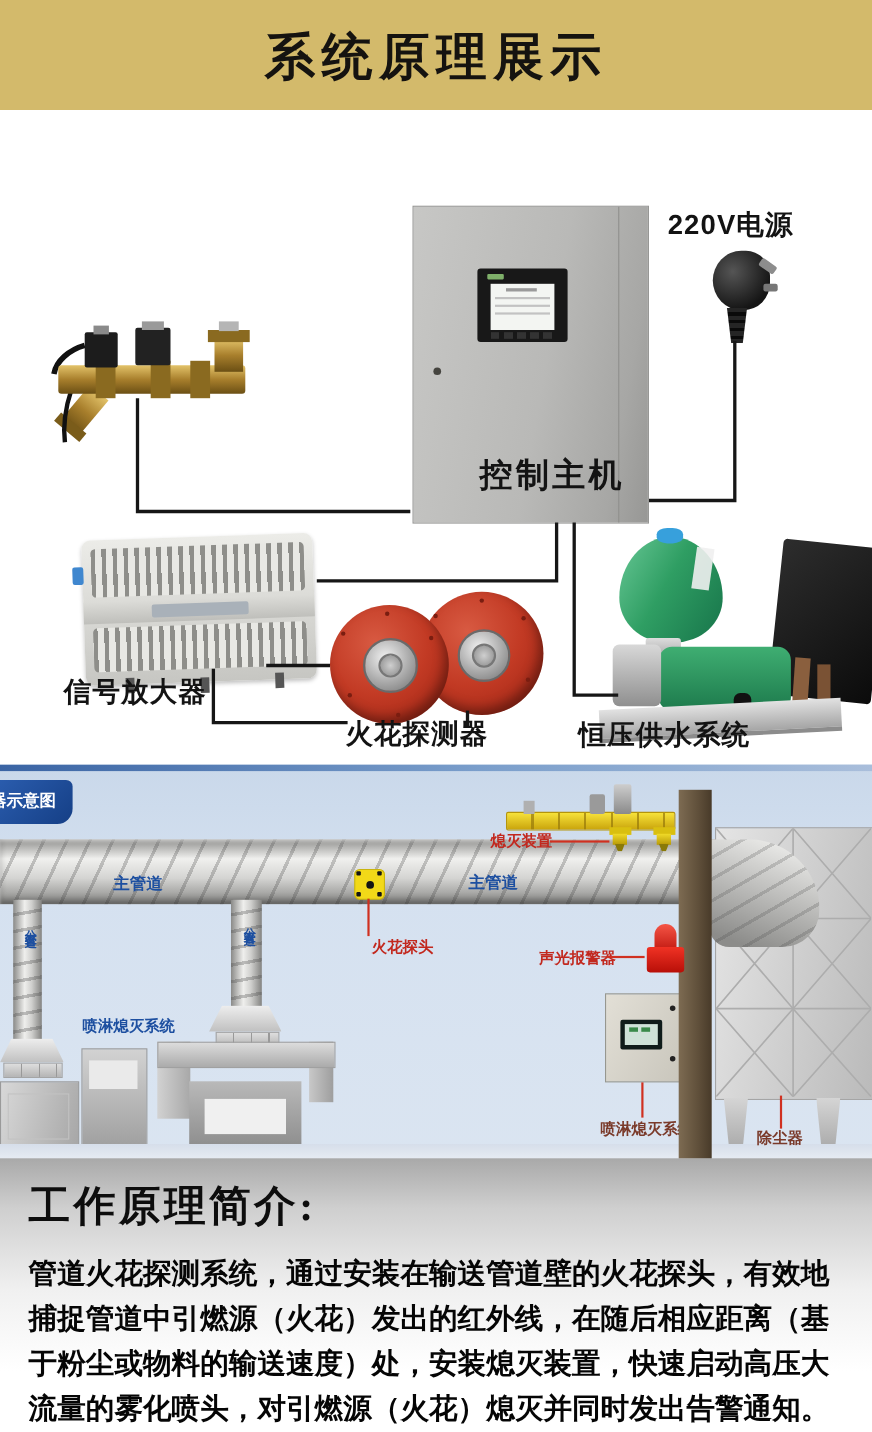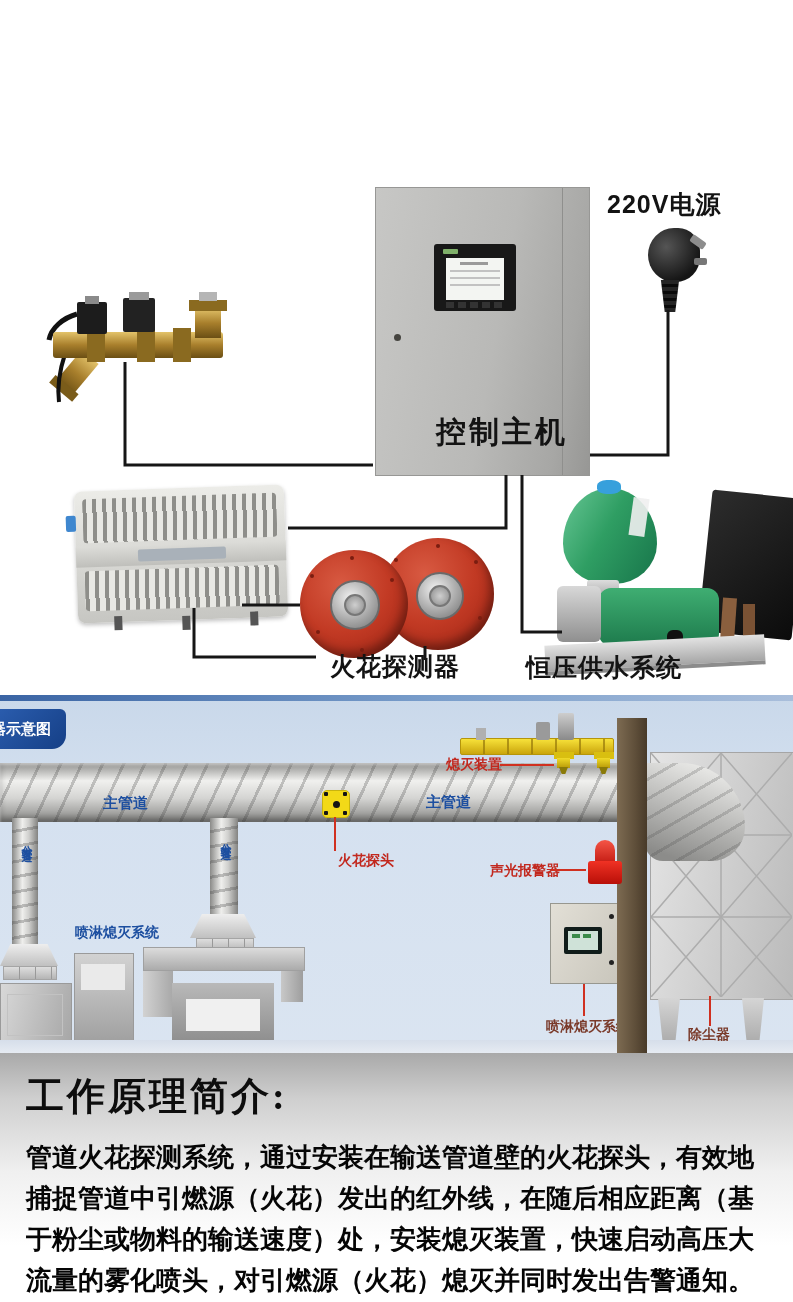--- a/index.html
+++ b/index.html
@@ -92,21 +92,21 @@
     background:linear-gradient(180deg,#3fae72,#1d7a4c);}
   #pump .head{position:absolute;left:12px;top:106px;width:44px;height:56px;border-radius:6px;
     background:linear-gradient(#d8d8d8,#8f8f8f);}
   #pump .cable{position:absolute;left:122px;top:150px;width:16px;height:36px;background:#111;border-radius:6px;}
   #pump .base{position:absolute;left:0;top:160px;width:220px;height:26px;transform:rotate(-3deg);
     background:linear-gradient(#e2e2e2,#a5a5a5);border-bottom:4px solid #8c8c8c;}
 
   #spray-label{left:66px;top:252px;font-size:26px;}
   #power-label{left:607px;top:186px;}
   #amp-label{left:58px;top:612px;}
-  #det-label{left:330px;top:650px;text-align:right;}
+  #det-label{left:314px;top:650px;text-align:right;}
   #pump-label{left:526px;top:651px;}
 
   
   #sch{left:0;top:695px;width:793px;height:387px;overflow:hidden;
     background:linear-gradient(180deg,#c9d8ea 0%,#d5e1f0 30%,#dbe5f1 100%);}
   #sch-topline{left:0;top:0;width:793px;height:6px;background:linear-gradient(90deg,#3a64a4,#7a9ecb 55%,#a9bedb);}
   #sch-badge{left:0;top:14px;width:66px;height:40px;background:linear-gradient(135deg,#2a5cad,#153f86);
     border-radius:0 6px 14px 0;overflow:hidden;}
   #sch-badge span{display:block;margin-left:-9px;color:#fff;font-weight:bold;font-size:15px;line-height:40px;letter-spacing:0;}
 
@@ -223,20 +223,23 @@
   #info-heading{left:26px;top:18px;font-size:38px;font-weight:bold;color:#0d0d0d;letter-spacing:3px;
     font-family:"Liberation Serif","DejaVu Serif",serif;}
   #info-body{left:26px;top:84px;width:748px;font-size:26px;line-height:41px;font-weight:bold;color:#050505;
     font-family:"Liberation Serif","DejaVu Serif",serif;}
 </style>
 </head>
 <body>
 
 <div id="stage">
 
+  <div class="abs" id="banner">
+    <div class="title">系统原理展示</div>
+  </div>
 
   <div class="abs" id="equip">
 
     <svg class="abs" width="793" height="595" style="left:0;top:0;z-index:1">
       <path d="M125,262 V365 H373" stroke="#161616" stroke-width="3" fill="none"></path>
       <path d="M668,210 V355 H590" stroke="#161616" stroke-width="3" fill="none"></path>
       <path d="M506,375 V428 H288" stroke="#161616" stroke-width="3" fill="none"></path>
       <path d="M522,375 V532 H562" stroke="#161616" stroke-width="3" fill="none"></path>
       <path d="M194,508 V557 H316" stroke="#161616" stroke-width="3" fill="none"></path>
       <path d="M242,505 H300" stroke="#161616" stroke-width="3" fill="none"></path>
@@ -299,20 +302,21 @@
     <div class="abs" id="amp" style="top:388px">
       <div class="fins-t"></div>
       <div class="mid"></div>
       <div class="tag"></div>
       <div class="fins-b"></div>
       <div class="conn"></div>
       <div class="s1"></div>
         <div class="s2"></div>
         <div class="s3"></div>
     </div>
+    <div class="abs eq-label" id="amp-label" style="top:512px">信号放大器</div>
 
     <div class="abs det" id="det2" style="top:438px">
       <div class="hub" style="left:34px;top:34px;width:44px;height:44px">
           <div class="ring"></div>
         </div>
       <div class="dot" style="left:12px;top:20px"></div>
         <div class="dot" style="left:92px;top:22px"></div>
       <div class="dot" style="left:54px;top:6px"></div>
         <div class="dot" style="left:96px;top:78px"></div>
     </div>

